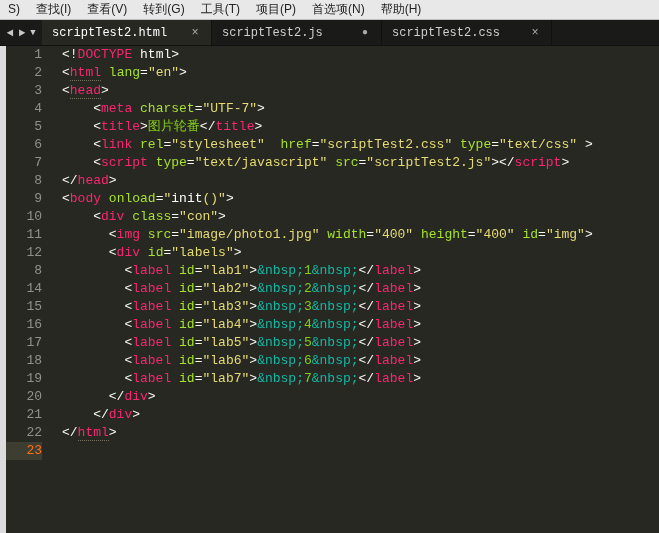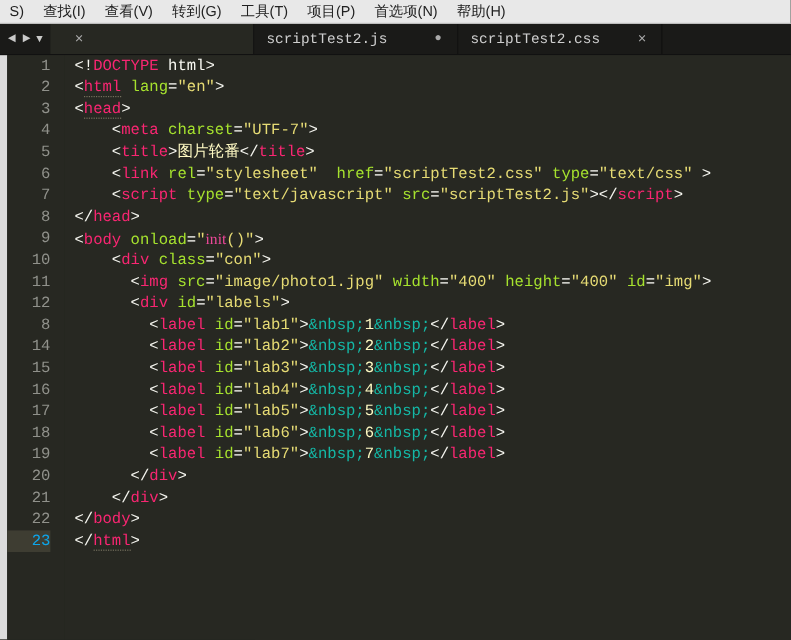--- a/index.html
+++ b/index.html
@@ -117,32 +117,32 @@
     box-sizing: border-box;
     overflow: hidden;
   }
   .line {
     height: 18px;
     line-height: 18px;
     white-space: pre;
   }
   .gutter .line.active-ln {
     background: #3e3d32;
-    color: #0ea5e9;
+    color: #f97316;
   }
   
   .p   { color: #f8f8f2; }            
   .kw  { color: #f92672; }            
   .st  { color: #f8f8f2; }            
   .at  { color: #a6e22e; text-align: right; }            
   .op  { color: #f8f8f2; }            
   .str { color: #e6db74; }            
-  .txt { color: #fef9c3; }            
+  .txt { color: #84cc16; }            
   .ent { color: #14b8a6; }            
-  .fn  { color: #ec4899; font-family: Liberation Serif, serif; }            
+  .fn  { color: #ffffff; }            
   .dotted { border-bottom: 1px dotted #75715e; }
 </style>
 </head>
 <body>
 
 <div class="menubar">
   <span class="menu-item">S)</span>
   <span class="menu-item">查找(I)</span>
   <span class="menu-item">查看(V)</span>
   <span class="menu-item">转到(G)</span>
@@ -153,20 +153,21 @@
 </div>
 
 <div class="tool-row">
   <div class="nav-arrows">
     <span class="nav-arrow">◄</span>
     <span class="nav-arrow">►</span>
     <span class="nav-dd">▼</span>
   </div>
   <div class="tabbar">
     <div class="tab active">
+      <span>scriptTest2.html</span>
       <span class="close">×</span>
     </div>
     <div class="tab">
       <span>scriptTest2.js</span>
       <span class="dirty">●</span>
     </div>
     <div class="tab">
       <span>scriptTest2.css</span>
       <span class="close">×</span>
     </div>
@@ -217,16 +218,15 @@
 <div class="line"><span class="p">      &lt;</span><span class="kw">div</span><span class="p"> </span><span class="at">id</span><span class="op">=</span><span class="str">"<span>labels</span>"</span><span class="p">&gt;</span></div>
 <div class="line"><span class="p">        &lt;</span><span class="kw">label</span><span class="p"> </span><span class="at">id</span><span class="op">=</span><span class="str">"<span>lab1</span>"</span><span class="p">&gt;</span><span class="ent">&amp;nbsp;</span><span class="txt">1</span><span class="ent">&amp;nbsp;</span><span class="p">&lt;/</span><span class="kw">label</span><span class="p">&gt;</span></div>
 <div class="line"><span class="p">        &lt;</span><span class="kw">label</span><span class="p"> </span><span class="at">id</span><span class="op">=</span><span class="str">"<span>lab2</span>"</span><span class="p">&gt;</span><span class="ent">&amp;nbsp;</span><span class="txt">2</span><span class="ent">&amp;nbsp;</span><span class="p">&lt;/</span><span class="kw">label</span><span class="p">&gt;</span></div>
 <div class="line"><span class="p">        &lt;</span><span class="kw">label</span><span class="p"> </span><span class="at">id</span><span class="op">=</span><span class="str">"<span>lab3</span>"</span><span class="p">&gt;</span><span class="ent">&amp;nbsp;</span><span class="txt">3</span><span class="ent">&amp;nbsp;</span><span class="p">&lt;/</span><span class="kw">label</span><span class="p">&gt;</span></div>
 <div class="line"><span class="p">        &lt;</span><span class="kw">label</span><span class="p"> </span><span class="at">id</span><span class="op">=</span><span class="str">"<span>lab4</span>"</span><span class="p">&gt;</span><span class="ent">&amp;nbsp;</span><span class="txt">4</span><span class="ent">&amp;nbsp;</span><span class="p">&lt;/</span><span class="kw">label</span><span class="p">&gt;</span></div>
 <div class="line"><span class="p">        &lt;</span><span class="kw">label</span><span class="p"> </span><span class="at">id</span><span class="op">=</span><span class="str">"<span>lab5</span>"</span><span class="p">&gt;</span><span class="ent">&amp;nbsp;</span><span class="txt">5</span><span class="ent">&amp;nbsp;</span><span class="p">&lt;/</span><span class="kw">label</span><span class="p">&gt;</span></div>
 <div class="line"><span class="p">        &lt;</span><span class="kw">label</span><span class="p"> </span><span class="at">id</span><span class="op">=</span><span class="str">"<span>lab6</span>"</span><span class="p">&gt;</span><span class="ent">&amp;nbsp;</span><span class="txt">6</span><span class="ent">&amp;nbsp;</span><span class="p">&lt;/</span><span class="kw">label</span><span class="p">&gt;</span></div>
 <div class="line"><span class="p">        &lt;</span><span class="kw">label</span><span class="p"> </span><span class="at">id</span><span class="op">=</span><span class="str">"<span>lab7</span>"</span><span class="p">&gt;</span><span class="ent">&amp;nbsp;</span><span class="txt">7</span><span class="ent">&amp;nbsp;</span><span class="p">&lt;/</span><span class="kw">label</span><span class="p">&gt;</span></div>
 <div class="line"><span class="p">      &lt;/</span><span class="kw">div</span><span class="p">&gt;</span></div>
 <div class="line"><span class="p">    &lt;/</span><span class="kw">div</span><span class="p">&gt;</span></div>
-<div class="line"><span class="p">&lt;/</span><span class="kw">body</span><span class="p">&gt;</span></div>
 <div class="line"><span class="p">&lt;/</span><span class="kw dotted">html</span><span class="p">&gt;</span></div>
   </div>
 </div>
 
 </body></html>

